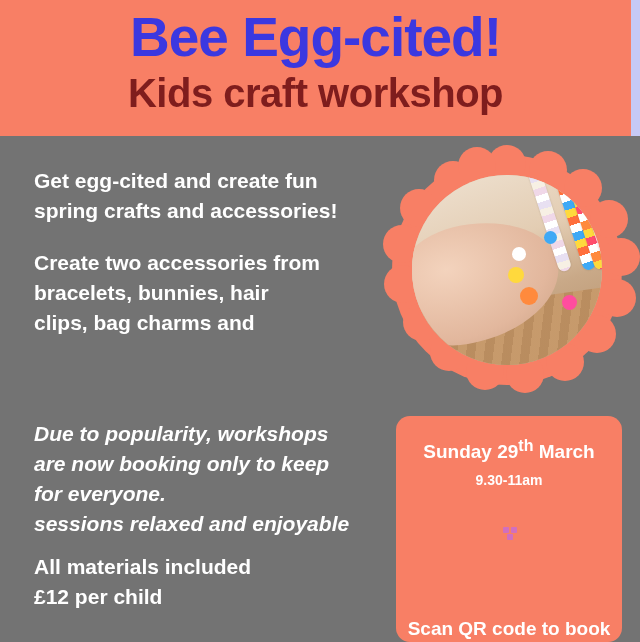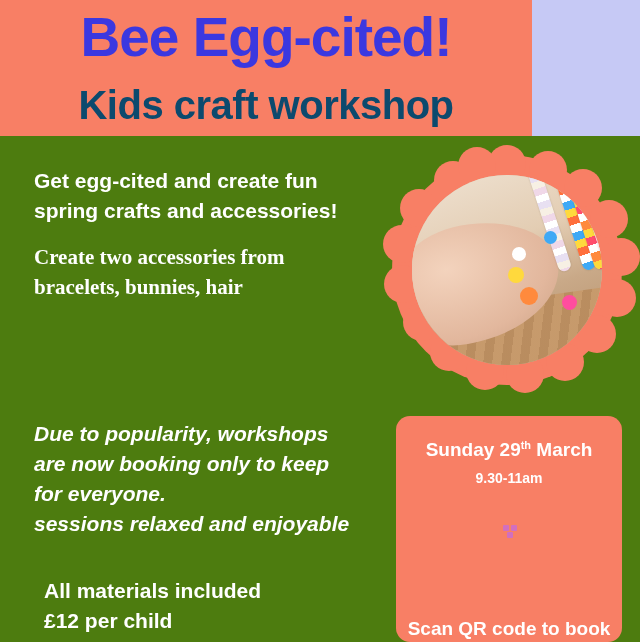--- a/index.html
+++ b/index.html
@@ -13,70 +13,70 @@
     font-family: "Liberation Sans", sans-serif;
     overflow: hidden;
     position: relative;
   }
 
   
   .header {
     position: absolute;
     left: 0;
     top: 0;
-    width: 532px;
+    width: 631px;
     height: 136px;
     background: #f87f65;
     box-sizing: border-box;
     text-align: center;
   }
   .title-main {
     margin: 0;
     padding: 6px 0 0 0;
     font-size: 55px;
     line-height: 62px;
     font-weight: bold;
     color: #3b38e0;
     letter-spacing: -1px;
     white-space: nowrap;
   }
   .title-sub {
-    margin: 12px;
+    margin: 0;
     padding: 0;
     font-size: 40px;
     line-height: 50px;
     font-weight: bold;
-    color: #0c4a6e;
+    color: #7f1d1d;
     letter-spacing: -0.5px;
     white-space: nowrap;
   }
 
   
   .body-area {
     position: absolute;
     left: 0;
     top: 136px;
     width: 640px;
     height: 506px;
-    background: #4d7c0f;
+    background: #737373;
   }
 
   .copy-block {
     position: absolute;
     left: 34px;
     width: 350px;
     color: #ffffff;
     font-size: 21px;
     line-height: 30px;
     font-weight: bold;
   }
   .copy-1 { top: 30px; }
-  .copy-2 { top: 106px; font-family: Liberation Serif, serif; }
+  .copy-2 { top: 112px; }
   .copy-3 { top: 283px; font-style: italic; }
-  .copy-4 { top: 440px; margin-left: 10px; }
+  .copy-4 { top: 416px; }
 
   .copy-block p {
     margin: 0;
   }
 
   
   .photo-wrap {
     position: absolute;
     left: 392px;
     top: 19px;
@@ -194,21 +194,21 @@
     text-align: center;
     color: #ffffff;
   }
   .booking-card .date {
     font-size: 19px;
     line-height: 27px;
     font-weight: bold;
     white-space: nowrap;
   }
   .booking-card .date sup {
-    font-size: 11px;
+    font-size: 16px;
     vertical-align: super;
   }
   .booking-card .time {
     font-size: 14px;
     line-height: 30px;
     font-weight: bold;
   }
   .qr-box {
     margin: 6px auto 0 auto;
     width: 60px;
@@ -244,20 +244,21 @@
 <div class="body-area">
 
   <div class="copy-block copy-1">
     <p>Get egg-cited and create fun</p>
     <p>spring crafts and accessories!</p>
   </div>
 
   <div class="copy-block copy-2">
     <p>Create two accessories from</p>
     <p>bracelets, bunnies, hair</p>
+    <p>clips, bag charms and</p>
   </div>
 
   <div class="copy-block copy-3">
     <p>Due to popularity, workshops</p>
     <p>are now booking only to keep</p>
     <p>for everyone.</p>
     <p>sessions relaxed and enjoyable</p>
   </div>
 
   <div class="copy-block copy-4">

